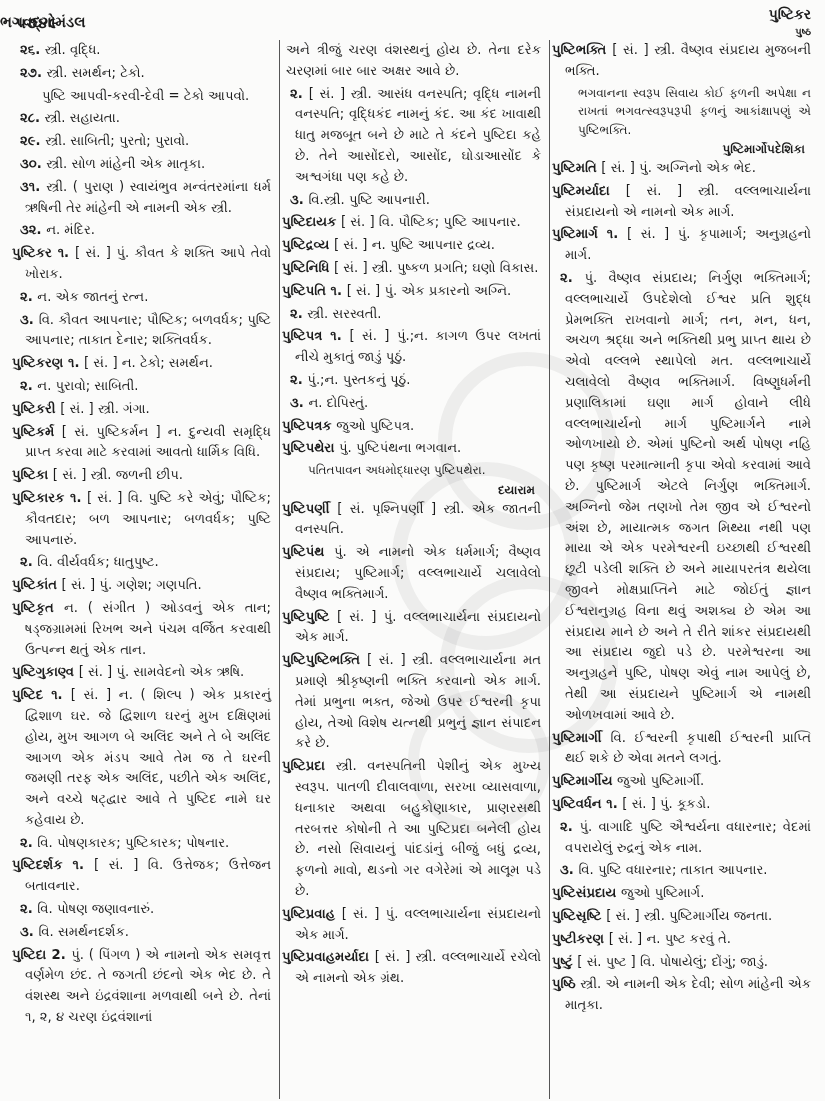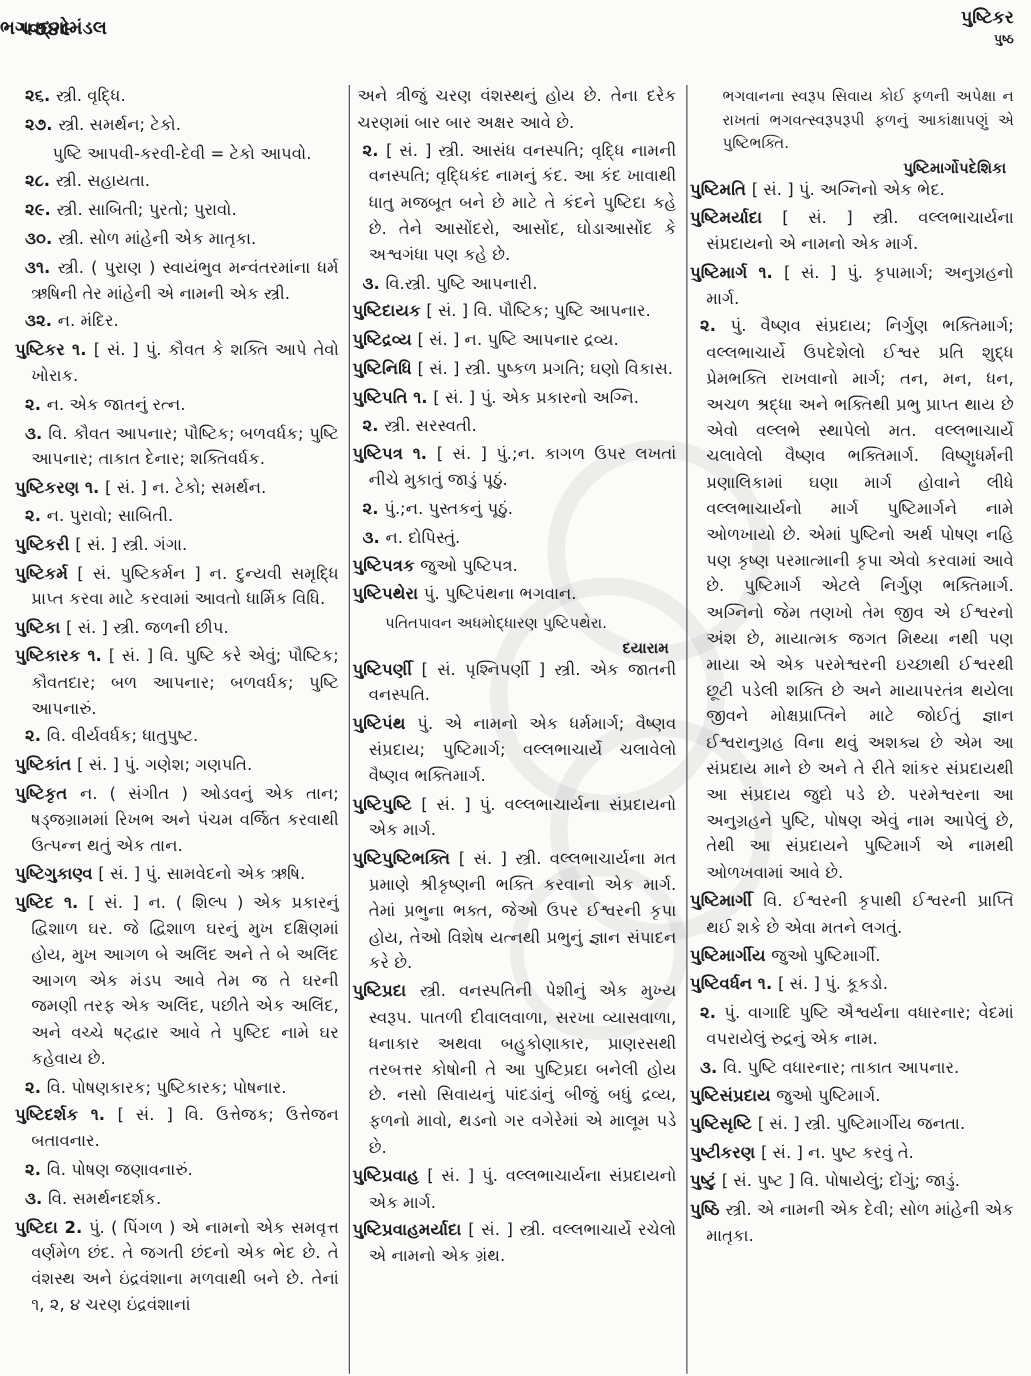--- a/index.html
+++ b/index.html
@@ -15,21 +15,21 @@
   .catchwords{position:absolute;right:14px;top:0;text-align:right;line-height:17px;}
   .catch-top{font-size:14px;font-weight:bold;margin-left:40px;}
   .catch-bottom{font-size:10px;font-weight:bold;}
   
   .wm{position:absolute;border-radius:50%;border:14px solid rgba(120,120,120,.10);pointer-events:none;}
   .wm1{width:150px;height:150px;left:438px;top:352px;}
   .wm2{width:160px;height:160px;left:392px;top:462px;}
   .wm3{width:150px;height:150px;left:440px;top:575px;}
   .wm4{width:120px;height:120px;left:408px;top:690px;border-width:11px;}
   
-  .columns{position:absolute;top:40px;left:10px;right:6px;bottom:2px;display:flex;margin-top:28px;}
+  .columns{position:absolute;top:40px;left:10px;right:6px;bottom:2px;display:flex;}
   .col{flex:1 1 0;padding:0 8px 0 2px;overflow:hidden;font-size:13.2px;line-height:20.8px;text-align:justify;}
   .rule{width:1px;background:#555;align-self:stretch;}
   .para{margin:0 0 2px 0;}
   .para .head{font-weight:bold;}
   .entry{padding-left:13px;text-indent:-13px;}
   .sense{padding-left:13px;text-indent:-5px;}
   .cont{padding-left:4px;text-indent:0;}
   .idiom{padding-left:30px;text-indent:0;}
   .quote{padding-left:26px;text-indent:0;font-size:12px;line-height:18.5px;}
   .attr{text-align:right;font-size:12px;padding-right:6px;line-height:17px;font-weight:bold;}
@@ -101,20 +101,21 @@
       <div class="para entry"><span class="head">પુષ્ટિપર્ણી </span>[ સં. પૃશ્નિપર્ણી ] સ્ત્રી. એક જાતની વનસ્પતિ.</div>
       <div class="para entry"><span class="head">પુષ્ટિપંથ </span>પું. એ નામનો એક ધર્મમાર્ગ; વૈષ્ણવ સંપ્રદાય; પુષ્ટિમાર્ગ; વલ્લભાચાર્યે ચલાવેલો વૈષ્ણવ ભક્તિમાર્ગ.</div>
       <div class="para entry"><span class="head">પુષ્ટિપુષ્ટિ </span>[ સં. ] પું. વલ્લભાચાર્યના સંપ્રદાયનો એક માર્ગ.</div>
       <div class="para entry"><span class="head">પુષ્ટિપુષ્ટિભક્તિ </span>[ સં. ] સ્ત્રી. વલ્લભાચાર્યના મત પ્રમાણે શ્રીકૃષ્ણની ભક્તિ કરવાનો એક માર્ગ. તેમાં પ્રભુના ભક્ત, જેઓ ઉપર ઈશ્વરની કૃપા હોય, તેઓ વિશેષ યત્નથી પ્રભુનું જ્ઞાન સંપાદન કરે છે.</div>
       <div class="para entry"><span class="head">પુષ્ટિપ્રદા </span>સ્ત્રી. વનસ્પતિની પેશીનું એક મુખ્ય સ્વરૂપ. પાતળી દીવાલવાળા, સરખા વ્યાસવાળા, ધનાકાર અથવા બહુકોણાકાર, પ્રાણરસથી તરબત્તર કોષોની તે આ પુષ્ટિપ્રદા બનેલી હોય છે. નસો સિવાયનું પાંદડાંનું બીજું બધું દ્રવ્ય, ફળનો માવો, થડનો ગર વગેરેમાં એ માલૂમ પડે છે.</div>
       <div class="para entry"><span class="head">પુષ્ટિપ્રવાહ </span>[ સં. ] પું. વલ્લભાચાર્યના સંપ્રદાયનો એક માર્ગ.</div>
       <div class="para entry"><span class="head">પુષ્ટિપ્રવાહમર્યાદા </span>[ સં. ] સ્ત્રી. વલ્લભાચાર્યે રચેલો એ નામનો એક ગ્રંથ.</div>
     </div>
     <div class="rule"></div>
     <div class="col">
+      <div class="para entry"><span class="head">પુષ્ટિભક્તિ </span>[ સં. ] સ્ત્રી. વૈષ્ણવ સંપ્રદાય મુજબની ભક્તિ.</div>
       <div class="para quote">ભગવાનના સ્વરૂપ સિવાય કોઈ ફળની અપેક્ષા ન રાખતાં ભગવત્સ્વરૂપરૂપી ફળનું આકાંક્ષાપણું એ પુષ્ટિભક્તિ.</div>
       <div class="attr">પુષ્ટિમાર્ગોપદેશિકા</div>
       <div class="para entry"><span class="head">પુષ્ટિમતિ </span>[ સં. ] પું. અગ્નિનો એક ભેદ.</div>
       <div class="para entry"><span class="head">પુષ્ટિમર્યાદા </span>[ સં. ] સ્ત્રી. વલ્લભાચાર્યના સંપ્રદાયનો એ નામનો એક માર્ગ.</div>
       <div class="para entry"><span class="head">પુષ્ટિમાર્ગ ૧. </span>[ સં. ] પું. કૃપામાર્ગ; અનુગ્રહનો માર્ગ.</div>
       <div class="para sense"><span class="head">૨. </span>પું. વૈષ્ણવ સંપ્રદાય; નિર્ગુણ ભક્તિમાર્ગ; વલ્લભાચાર્યે ઉપદેશેલો ઈશ્વર પ્રતિ શુદ્ધ પ્રેમભક્તિ રાખવાનો માર્ગ; તન, મન, ધન, અચળ શ્રદ્ધા અને ભક્તિથી પ્રભુ પ્રાપ્ત થાય છે એવો વલ્લભે સ્થાપેલો મત. વલ્લભાચાર્યે ચલાવેલો વૈષ્ણવ ભક્તિમાર્ગ. વિષ્ણુધર્મની પ્રણાલિકામાં ઘણા માર્ગ હોવાને લીધે વલ્લભાચાર્યનો માર્ગ પુષ્ટિમાર્ગને નામે ઓળખાયો છે. એમાં પુષ્ટિનો અર્થ પોષણ નહિ પણ કૃષ્ણ પરમાત્માની કૃપા એવો કરવામાં આવે છે. પુષ્ટિમાર્ગ એટલે નિર્ગુણ ભક્તિમાર્ગ. અગ્નિનો જેમ તણખો તેમ જીવ એ ઈશ્વરનો અંશ છે, માયાત્મક જગત મિથ્યા નથી પણ માયા એ એક પરમેશ્વરની ઇચ્છાથી ઈશ્વરથી છૂટી પડેલી શક્તિ છે અને માયાપરતંત્ર થયેલા જીવને મોક્ષપ્રાપ્તિને માટે જોઈતું જ્ઞાન ઈશ્વરાનુગ્રહ વિના થવું અશક્ય છે એમ આ સંપ્રદાય માને છે અને તે રીતે શાંકર સંપ્રદાયથી આ સંપ્રદાય જુદો પડે છે. પરમેશ્વરના આ અનુગ્રહને પુષ્ટિ, પોષણ એવું નામ આપેલું છે, તેથી આ સંપ્રદાયને પુષ્ટિમાર્ગ એ નામથી ઓળખવામાં આવે છે.</div>
       <div class="para entry"><span class="head">પુષ્ટિમાર્ગી </span>વિ. ઈશ્વરની કૃપાથી ઈશ્વરની પ્રાપ્તિ થઈ શકે છે એવા મતને લગતું.</div>
       <div class="para entry"><span class="head">પુષ્ટિમાર્ગીય </span>જુઓ પુષ્ટિમાર્ગી.</div>
       <div class="para entry"><span class="head">પુષ્ટિવર્ધન ૧. </span>[ સં. ] પું. કૂકડો.</div>
       <div class="para sense"><span class="head">૨. </span>પું. વાગાદિ પુષ્ટિ ઐશ્વર્યના વધારનાર; વેદમાં વપરાયેલું રુદ્રનું એક નામ.</div>

